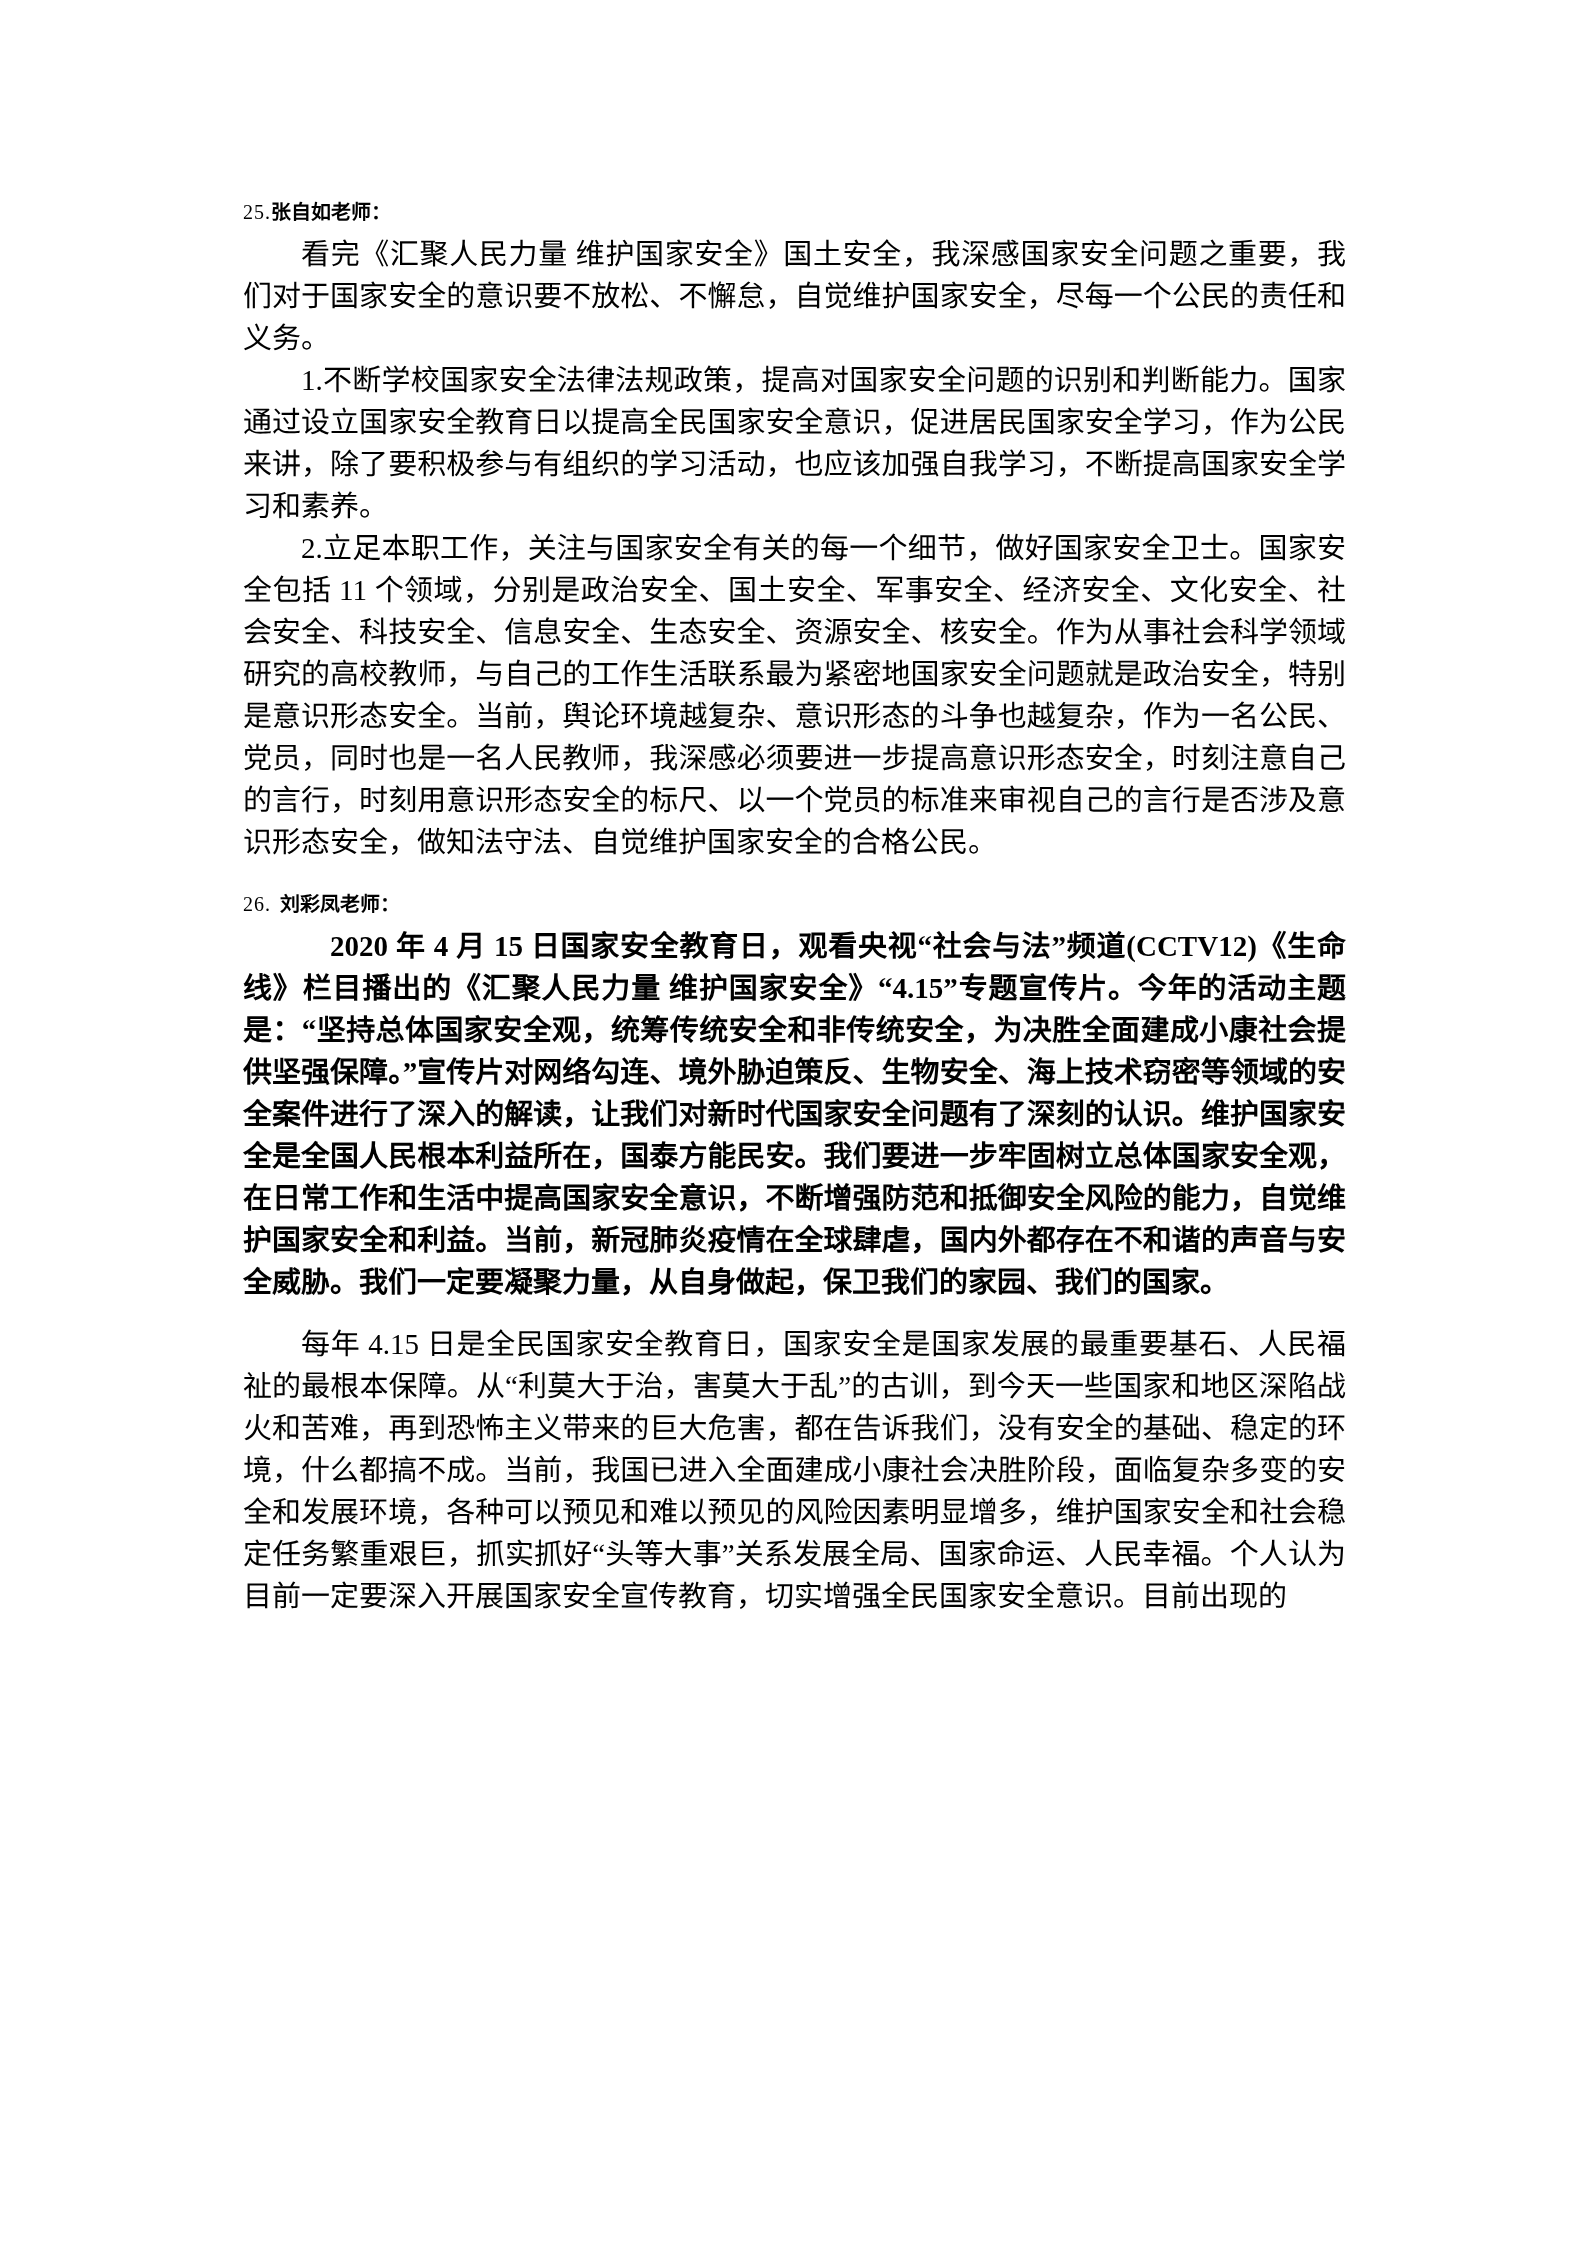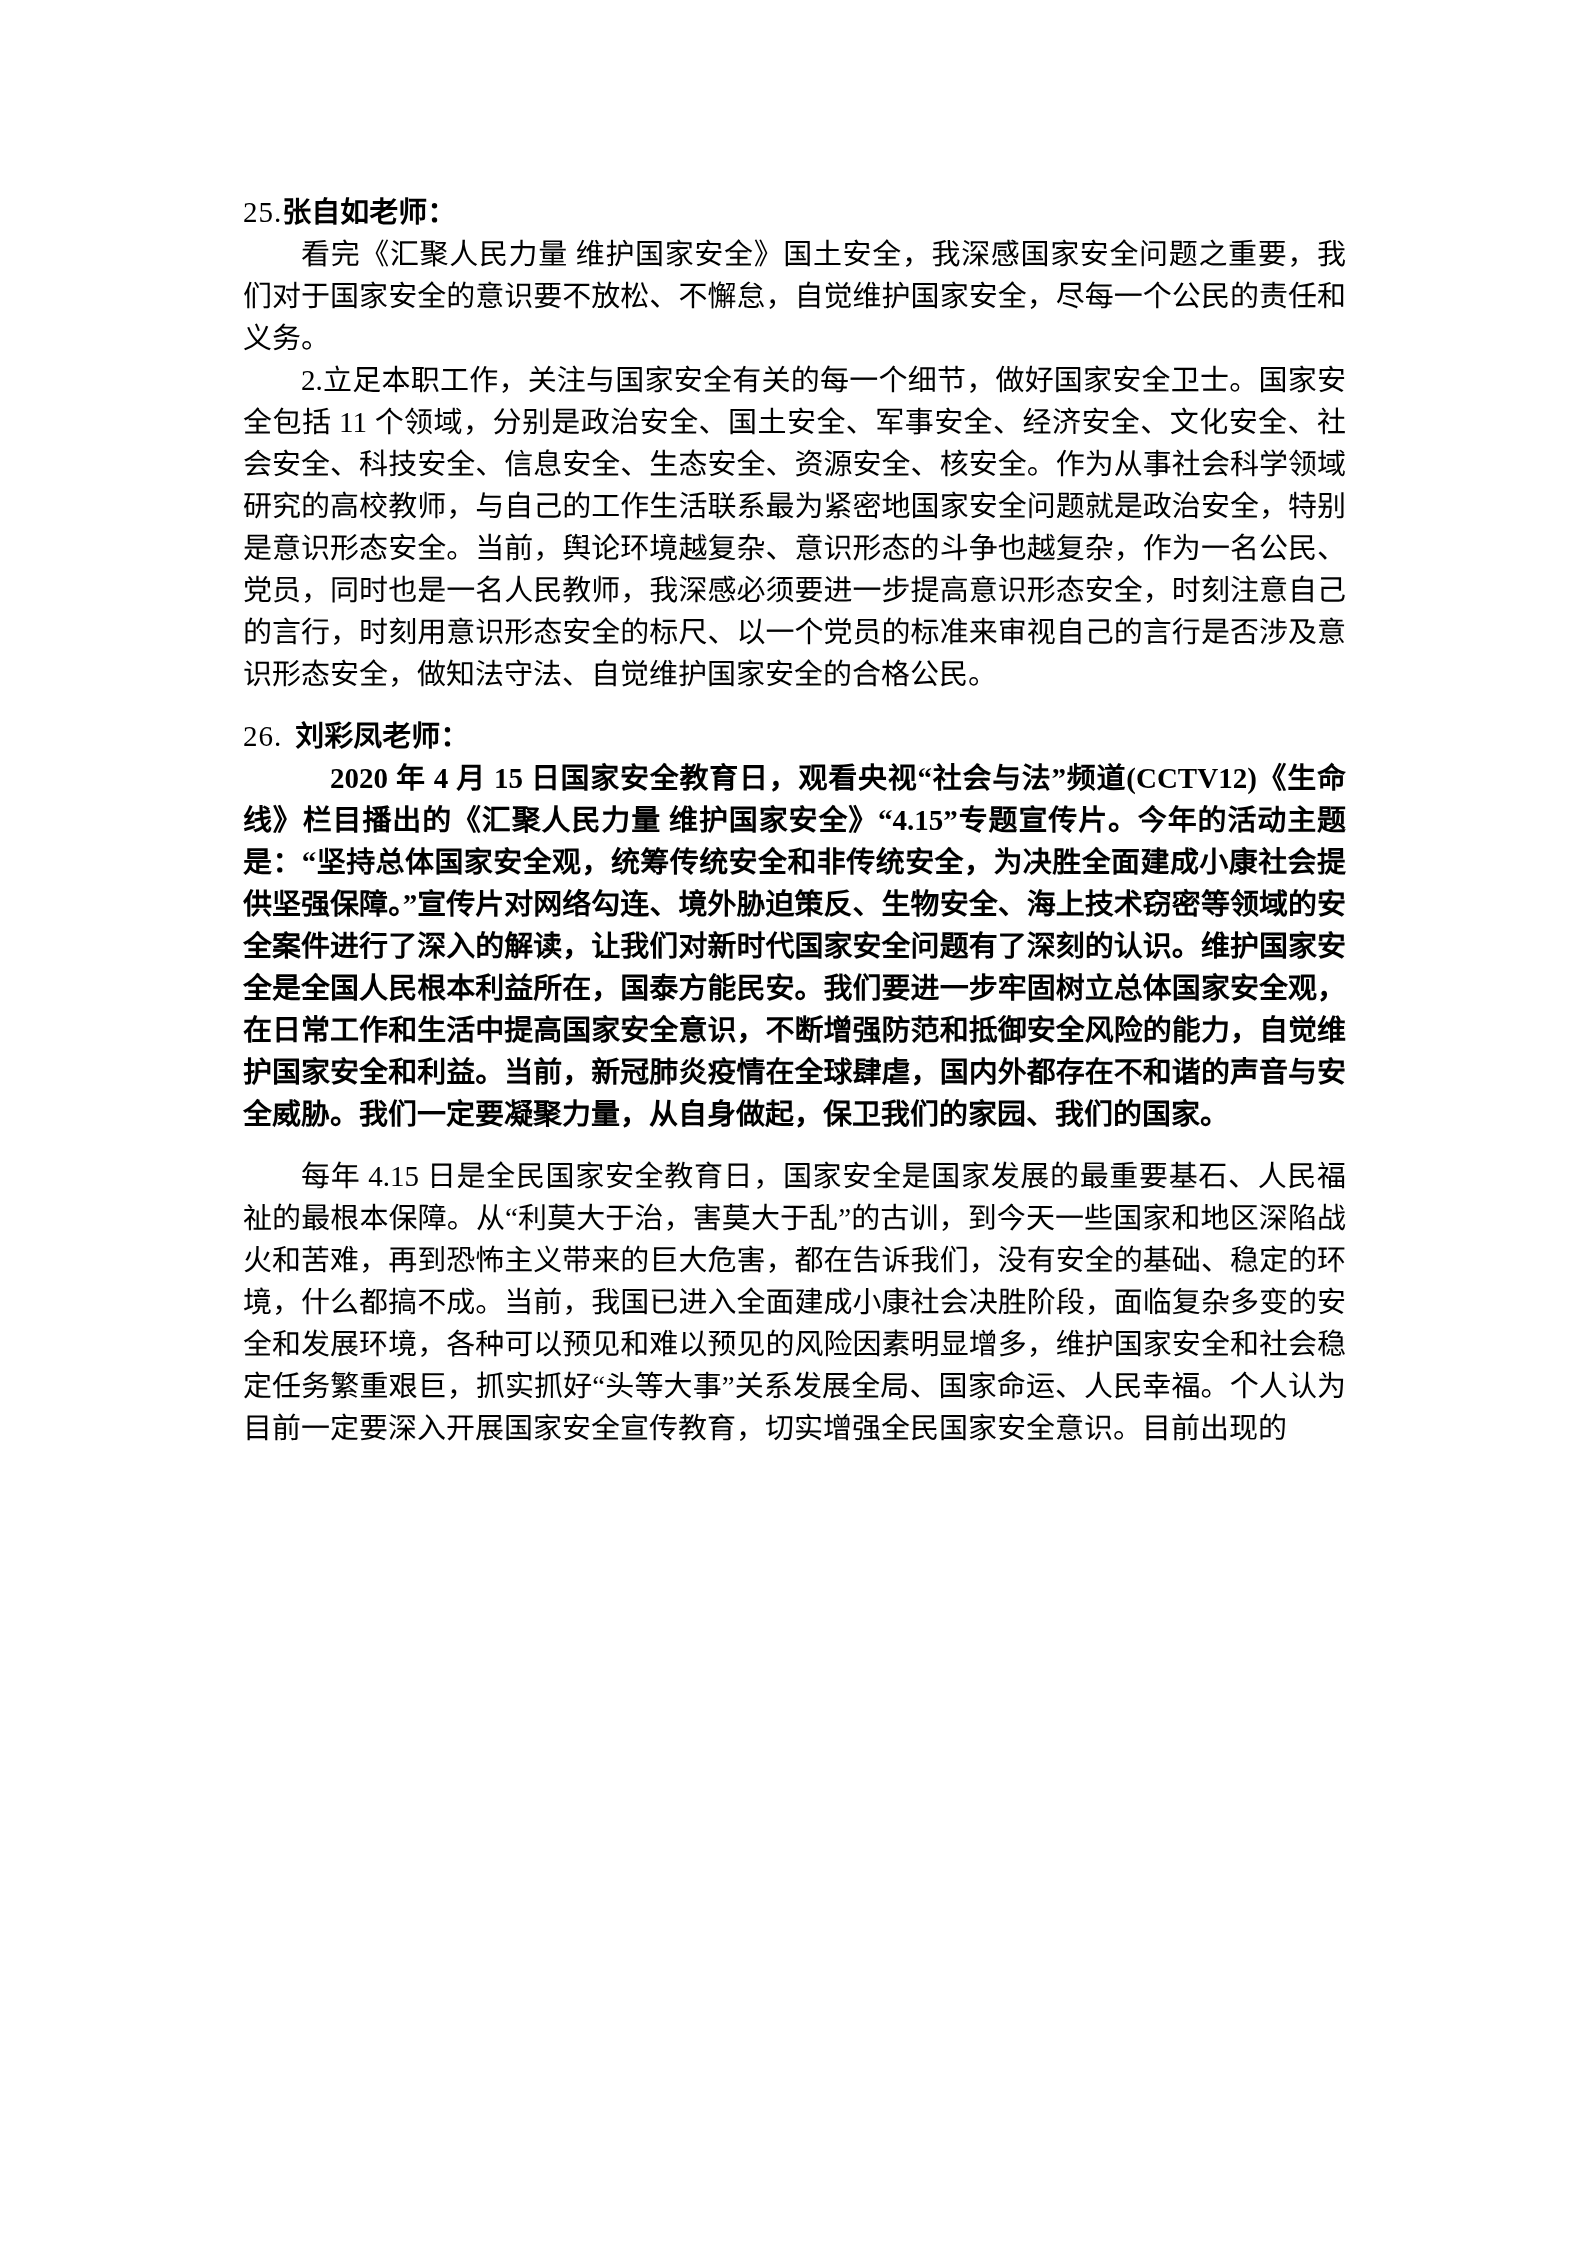--- a/index.html
+++ b/index.html
@@ -18,21 +18,21 @@
     font-family: "Liberation Serif", "DejaVu Serif", serif;
     font-size: 29px;
     line-height: 42px;
     color: #000000;
   }
   section.teacher-section { margin: 0; }
   section.teacher-section + section.teacher-section { margin-top: 20px; }
 
   h2.sec-heading {
     margin: 0;
-    font-size: 29px;
+    font-size: 20px;
     line-height: 42px;
     font-weight: normal;
   }
   .h-num { font-weight: normal; letter-spacing: 1px; }
   .gap .h-num { margin-right: 0.45em; }
   .h-name { font-weight: bold; }
 
   p.para {
     margin: 0;
     text-indent: 2em;
@@ -42,20 +42,21 @@
   p.para.indent-3 { text-indent: 3em; font-weight: bold; }
 </style>
 </head>
 <body>
 
 <div class="page">
 
   <section class="teacher-section">
     <h2 class="sec-heading"><span class="h-num">25.</span><span class="h-name">张自如老师：</span></h2>
     <p class="para">看完《汇聚人民力量 维护国家安全》国土安全，我深感国家安全问题之重要，我们对于国家安全的意识要不放松、不懈怠，自觉维护国家安全，尽每一个公民的责任和义务。</p>
+    <p class="para">1.不断学校国家安全法律法规政策，提高对国家安全问题的识别和判断能力。国家通过设立国家安全教育日以提高全民国家安全意识，促进居民国家安全学习，作为公民来讲，除了要积极参与有组织的学习活动，也应该加强自我学习，不断提高国家安全学习和素养。</p>
     <p class="para">2.立足本职工作，关注与国家安全有关的每一个细节，做好国家安全卫士。国家安全包括 11 个领域，分别是政治安全、国土安全、军事安全、经济安全、文化安全、社会安全、科技安全、信息安全、生态安全、资源安全、核安全。作为从事社会科学领域研究的高校教师，与自己的工作生活联系最为紧密地国家安全问题就是政治安全，特别是意识形态安全。当前，舆论环境越复杂、意识形态的斗争也越复杂，作为一名公民、党员，同时也是一名人民教师，我深感必须要进一步提高意识形态安全，时刻注意自己的言行，时刻用意识形态安全的标尺、以一个党员的标准来审视自己的言行是否涉及意识形态安全，做知法守法、自觉维护国家安全的合格公民。</p>
   </section>
 
   <section class="teacher-section gap">
     <h2 class="sec-heading"><span class="h-num">26.</span><span class="h-name">刘彩凤老师：</span></h2>
     <p class="para indent-3">2020 年 4 月 15 日国家安全教育日，观看央视“社会与法”频道(CCTV12)《生命线》栏目播出的《汇聚人民力量 维护国家安全》“4.15”专题宣传片。今年的活动主题是：“坚持总体国家安全观，统筹传统安全和非传统安全，为决胜全面建成小康社会提供坚强保障。”宣传片对网络勾连、境外胁迫策反、生物安全、海上技术窃密等领域的安全案件进行了深入的解读，让我们对新时代国家安全问题有了深刻的认识。维护国家安全是全国人民根本利益所在，国泰方能民安。我们要进一步牢固树立总体国家安全观，在日常工作和生活中提高国家安全意识，不断增强防范和抵御安全风险的能力，自觉维护国家安全和利益。当前，新冠肺炎疫情在全球肆虐，国内外都存在不和谐的声音与安全威胁。我们一定要凝聚力量，从自身做起，保卫我们的家园、我们的国家。</p>
   </section>
 
   <section class="teacher-section gap">
   </section>

